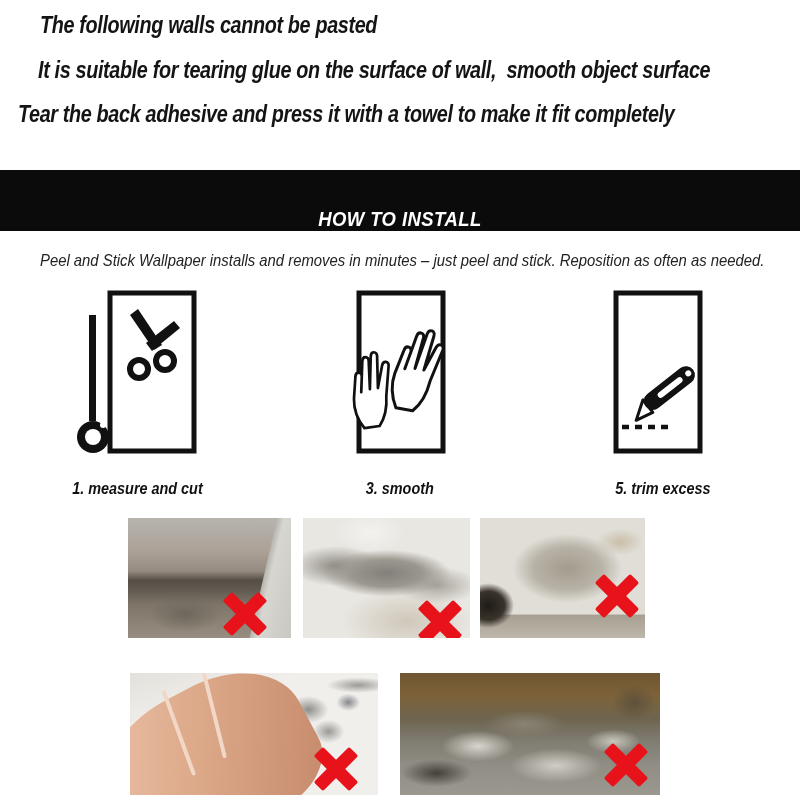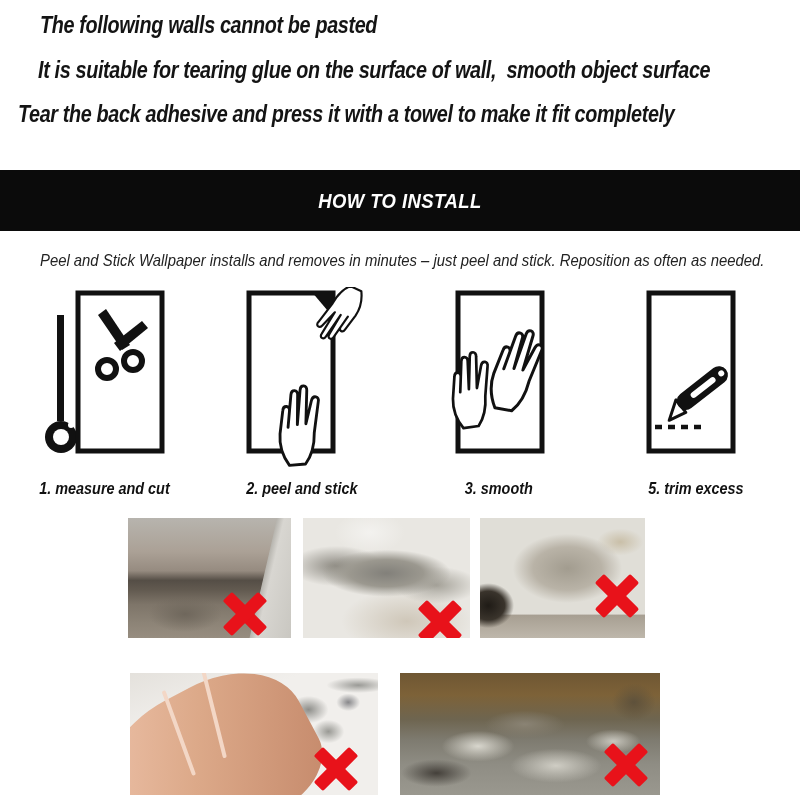--- a/index.html
+++ b/index.html
@@ -8,21 +8,21 @@
 
   
   .intro-line{position:absolute;font-weight:bold;font-size:23px;letter-spacing:-0.4px;
               white-space:pre;transform:scaleX(0.86);transform-origin:left top;color:#141414;}
   .l1{left:40px;top:12px;}
   .l2{left:38px;top:57px;}
   .l3{left:18px;top:101px;}
 
   
   .banner{position:absolute;left:0;top:170px;width:800px;height:61px;background:#0b0b0b;
-          display:flex;align-items:center;justify-content:center;}
+          display:flex;align-items:flex-end;justify-content:center;}
   .banner-title{color:#fff;font-weight:bold;font-size:21px;letter-spacing:0.5px;
                 transform:scaleX(0.88);}
 
   
   .subtitle{position:absolute;left:0;top:251px;width:800px;text-align:center;
             font-size:16.5px;color:#222;transform:scaleX(0.9);transform-origin:center top;
             white-space:pre;}
 
   
   .steps{position:absolute;left:0;top:287px;width:800px;height:222px;display:flex;
@@ -133,33 +133,20 @@
         <g>
           <polygon points="56,28 64,22 88,58 80,63" fill="#111"></polygon>
           <polygon points="100,34 106,41 78,64 72,56" fill="#111"></polygon>
           <circle cx="91" cy="74" r="9" fill="none" stroke="#111" stroke-width="6"></circle>
           <circle cx="65" cy="82" r="9" fill="none" stroke="#111" stroke-width="6"></circle>
         </g>
       </svg>
       <div class="step-label">1. measure and cut</div>
     </div>
 
-    <div class="step">
-      <svg viewBox="0 0 126 192">
-        <rect x="10" y="6" width="84" height="158" fill="#fff" stroke="#111" stroke-width="5"></rect>
-        <polygon points="72,4 94,4 94,30" fill="#111"></polygon>
-        <g>
-            <use href="#hand" transform="translate(104,64) rotate(205) scale(0.72)"></use>
-          </g>
-        <g>
-            <use href="#hand" transform="translate(32,98) rotate(-5) scale(0.95)"></use>
-          </g>
-      </svg>
-      <div class="step-label">2. peel and stick</div>
-    </div>
 
     <div class="step">
       <svg viewBox="0 0 126 192">
         <rect x="22" y="6" width="84" height="158" fill="#fff" stroke="#111" stroke-width="5"></rect>
         <g>
             <use href="#hand" transform="translate(6,66) rotate(-8) scale(0.9)"></use>
           </g>
         <g>
             <use href="#hand" transform="translate(62,34) rotate(10) scale(1.0)"></use>
           </g>

